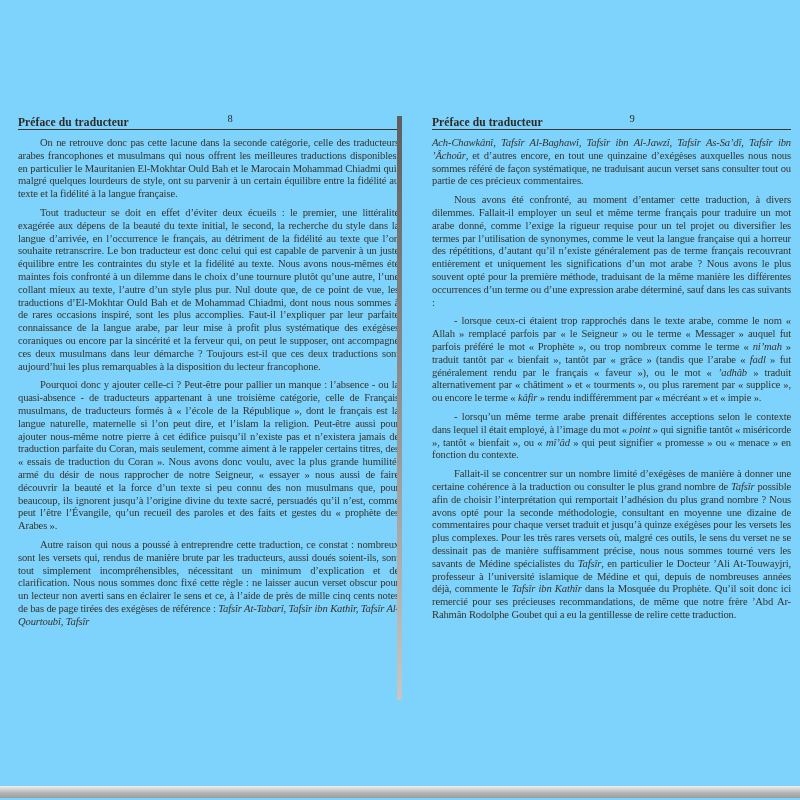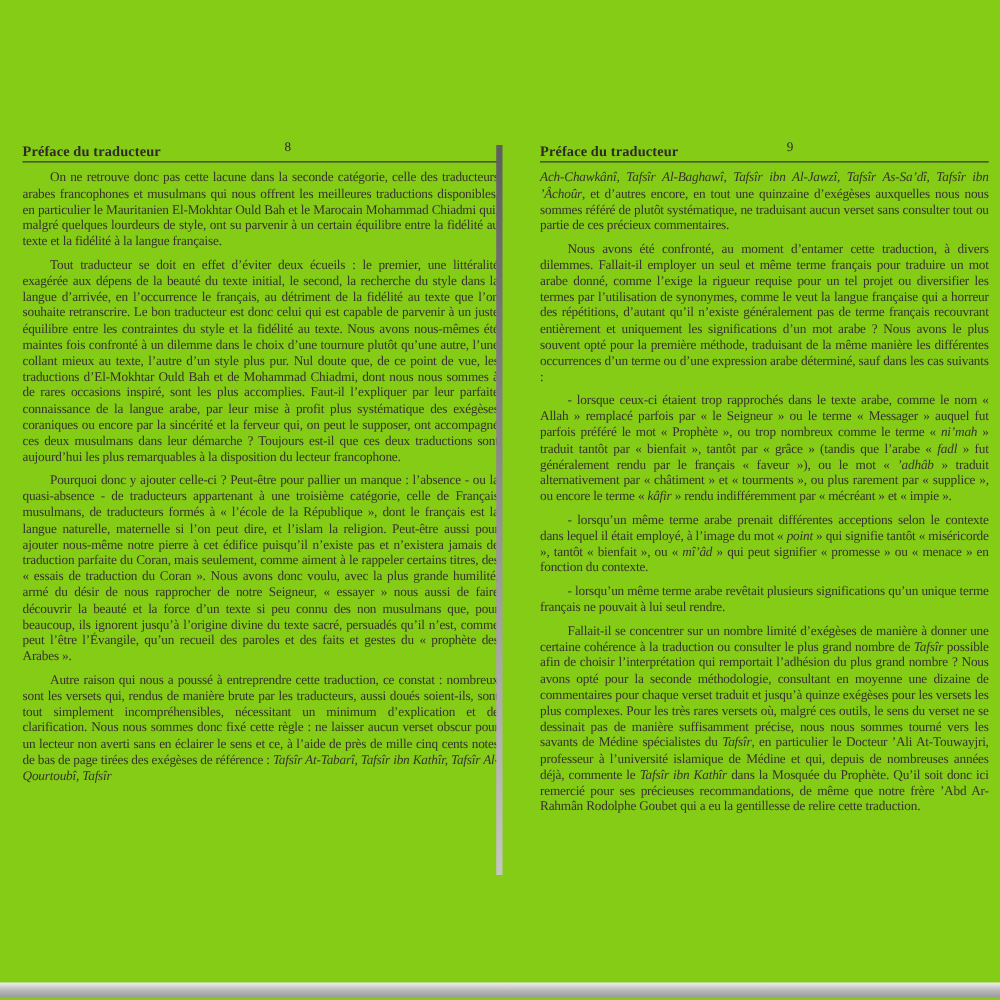--- a/index.html
+++ b/index.html
@@ -4,21 +4,21 @@
 <style>
   html, body {
     margin: 0;
     padding: 0;
     background: #ffffff;
   }
   .spread {
     position: relative;
     width: 800px;
     height: 800px;
-    background: #84cc16;
+    background: #7dd3fc;
     overflow: hidden;
     font-family: "Liberation Serif", serif;
   }
   .page {
     position: absolute;
     top: 112px;
   }
   .page.left  { left: 18px;  width: 381px; }
   .page.right { left: 432px; width: 359px; }
 
@@ -91,25 +91,24 @@
         <p class="para"><span>Autre raison qui nous a poussé à entreprendre cette traduction, ce constat : nombreux sont les versets qui, rendus de manière brute par les traducteurs, aussi doués soient-ils, sont tout simplement incompréhensibles, nécessitant un minimum d’explication et de clarification. Nous nous sommes donc fixé cette règle : ne laisser aucun verset obscur pour un lecteur non averti sans en éclairer le sens et ce, à l’aide de près de mille cinq cents notes de bas de page tirées des exégèses de référence : </span><i>Tafsîr At-Tabarî, Tafsîr ibn Kathîr, Tafsîr Al-Qourtoubî, Tafsîr</i></p>
       </div>
   </div>
 
   <div class="page right">
     <div class="page-header">
       <span class="page-title">Préface du traducteur</span>
       <span class="page-number">9</span>
     </div>
     <div class="page-body">
-        <p class="para no-indent"><i>Ach-Chawkânî, Tafsîr Al-Baghawî, Tafsîr ibn Al-Jawzî, Tafsîr As-Sa’dî, Tafsîr ibn ’Âchoûr</i><span>, et d’autres encore, en tout une quinzaine d’exégèses auxquelles nous nous sommes référé de plutôt systématique, ne traduisant aucun verset sans consulter tout ou partie de ces précieux commentaires.</span></p>
+        <p class="para no-indent"><i>Ach-Chawkânî, Tafsîr Al-Baghawî, Tafsîr ibn Al-Jawzî, Tafsîr As-Sa’dî, Tafsîr ibn ’Âchoûr</i><span>, et d’autres encore, en tout une quinzaine d’exégèses auxquelles nous nous sommes référé de façon systématique, ne traduisant aucun verset sans consulter tout ou partie de ces précieux commentaires.</span></p>
         <p class="para"><span>Nous avons été confronté, au moment d’entamer cette traduction, à divers dilemmes. Fallait-il employer un seul et même terme français pour traduire un mot arabe donné, comme l’exige la rigueur requise pour un tel projet ou diversifier les termes par l’utilisation de synonymes, comme le veut la langue française qui a horreur des répétitions, d’autant qu’il n’existe généralement pas de terme français recouvrant entièrement et uniquement les significations d’un mot arabe ? Nous avons le plus souvent opté pour la première méthode, traduisant de la même manière les différentes occurrences d’un terme ou d’une expression arabe déterminé, sauf dans les cas suivants :</span></p>
         <p class="para"><span>- lorsque ceux-ci étaient trop rapprochés dans le texte arabe, comme le nom « Allah » remplacé parfois par « le Seigneur » ou le terme « Messager » auquel fut parfois préféré le mot « Prophète », ou trop nombreux comme le terme « </span><i>ni’mah</i><span> » traduit tantôt par « bienfait », tantôt par « grâce » (tandis que l’arabe « </span><i>fadl</i><span> » fut généralement rendu par le français « faveur »), ou le mot « </span><i>’adhâb</i><span> » traduit alternativement par « châtiment » et « tourments », ou plus rarement par « supplice », ou encore le terme « </span><i>kâfir</i><span> » rendu indifféremment par « mécréant » et « impie ».</span></p>
         <p class="para"><span>- lorsqu’un même terme arabe prenait différentes acceptions selon le contexte dans lequel il était employé, à l’image du mot « </span><i>point</i><span> » qui signifie tantôt « miséricorde », tantôt « bienfait », ou « </span><i>mî’âd</i><span> » qui peut signifier « promesse » ou « menace » en fonction du contexte.</span></p>
-        <p class="para"><span>- lorsqu’un même terme arabe revêtait plusieurs significations qu’un unique terme français ne pouvait à lui seul rendre.</span></p>
         <p class="para"><span>Fallait-il se concentrer sur un nombre limité d’exégèses de manière à donner une certaine cohérence à la traduction ou consulter le plus grand nombre de </span><i>Tafsîr</i><span> possible afin de choisir l’interprétation qui remportait l’adhésion du plus grand nombre ? Nous avons opté pour la seconde méthodologie, consultant en moyenne une dizaine de commentaires pour chaque verset traduit et jusqu’à quinze exégèses pour les versets les plus complexes. Pour les très rares versets où, malgré ces outils, le sens du verset ne se dessinait pas de manière suffisamment précise, nous nous sommes tourné vers les savants de Médine spécialistes du </span><i>Tafsîr</i><span>, en particulier le Docteur ’Ali At-Touwayjri, professeur à l’université islamique de Médine et qui, depuis de nombreuses années déjà, commente le </span><i>Tafsîr ibn Kathîr</i><span> dans la Mosquée du Prophète. Qu’il soit donc ici remercié pour ses précieuses recommandations, de même que notre frère ’Abd Ar-Rahmân Rodolphe Goubet qui a eu la gentillesse de relire cette traduction.</span></p>
       </div>
   </div>
 
   <div class="fold-shadow"></div>
   <div class="bottom-shadow"></div>
 
 </div>
 
 </body></html>

